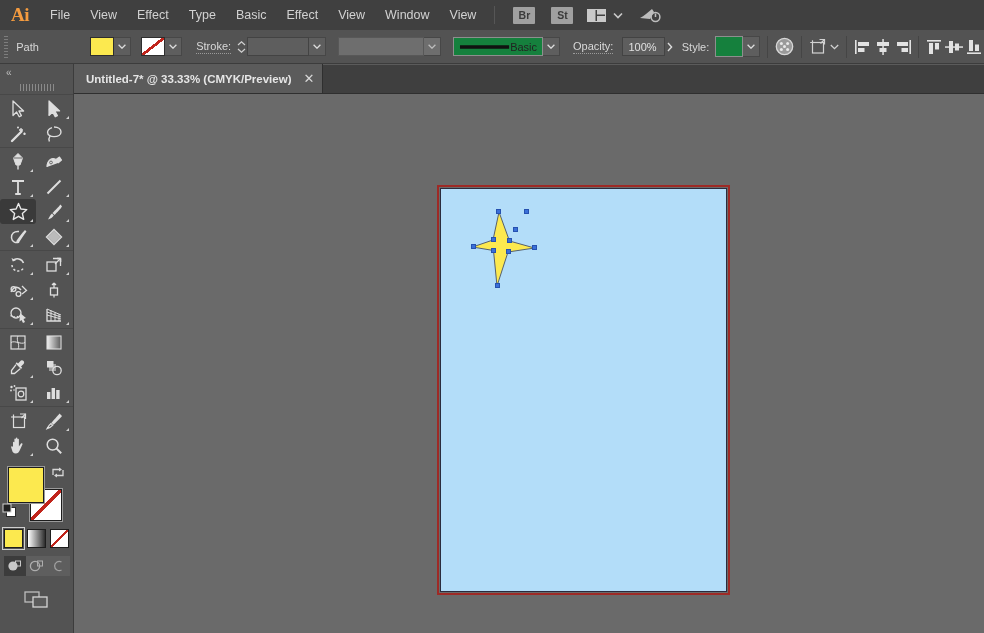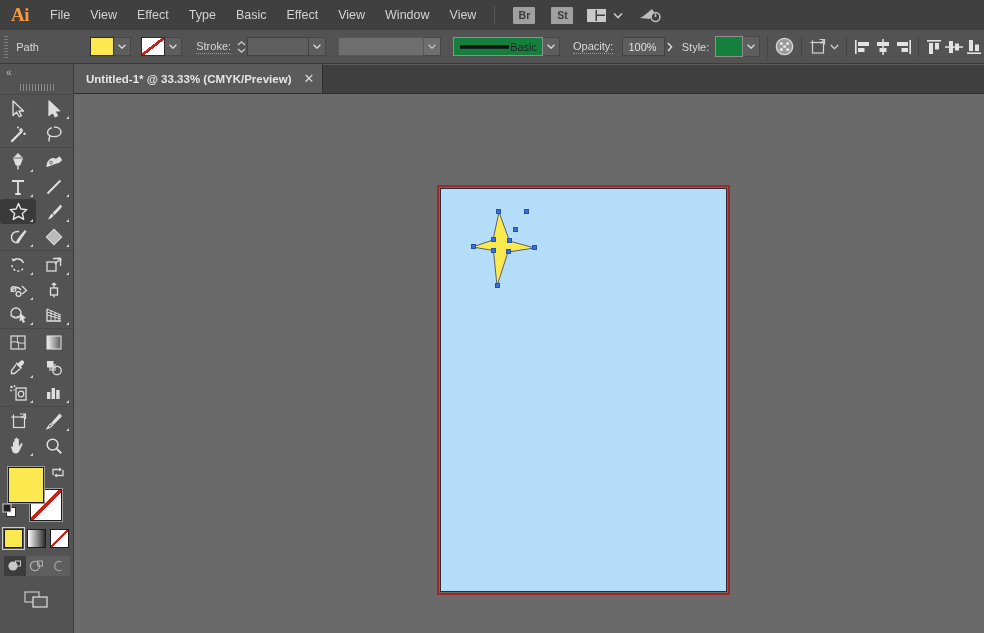--- a/index.html
+++ b/index.html
@@ -403,21 +403,21 @@
     <svg width="18" height="16" viewBox="0 0 18 16">
       <rect x="2" y="13.4" width="14" height="1.6" fill="#e2e2e2"></rect>
       <rect x="4" y="1" width="4" height="11" fill="#e2e2e2"></rect>
       <rect x="10" y="5.5" width="4" height="6.5" fill="#e2e2e2"></rect>
     </svg>
   </div>
 </div>
 
 <div id="tabbar">
   <div id="doctab">
-    <span id="doctab-title">Untitled-1* @ 33.33% (CMYK/Preview)</span>
+    <span id="doctab-title">Untitled-7* @ 33.33% (CMYK/Preview)</span>
     <span id="doctab-close">✕</span>
   </div>
 </div>
 
 <div id="toolbar">
   <div id="tb-collapse">«</div>
   <div id="tb-grip">
       <i></i>
     </div>
 

